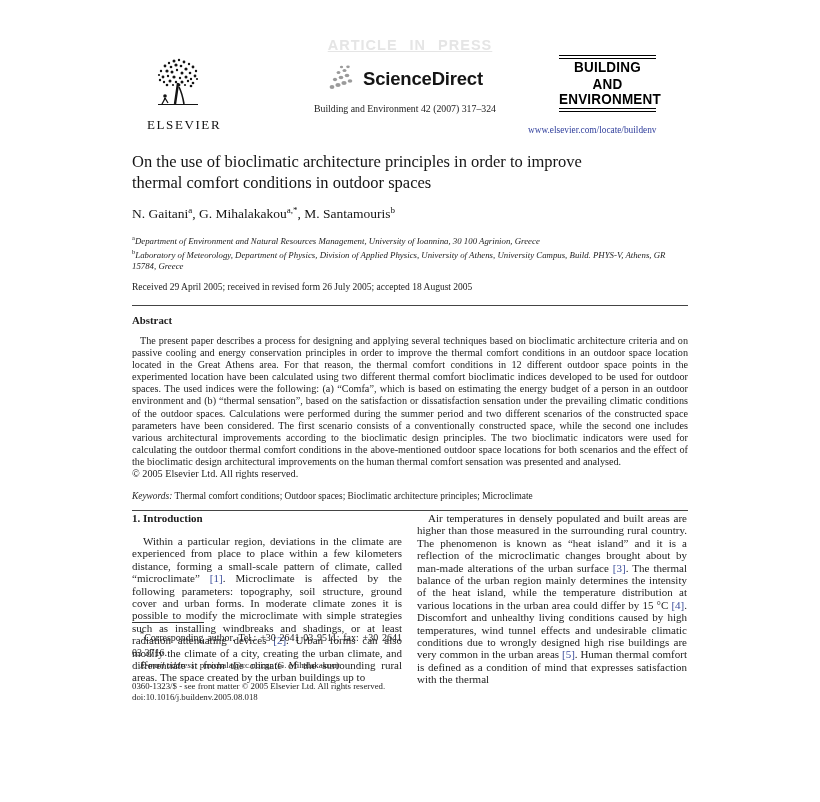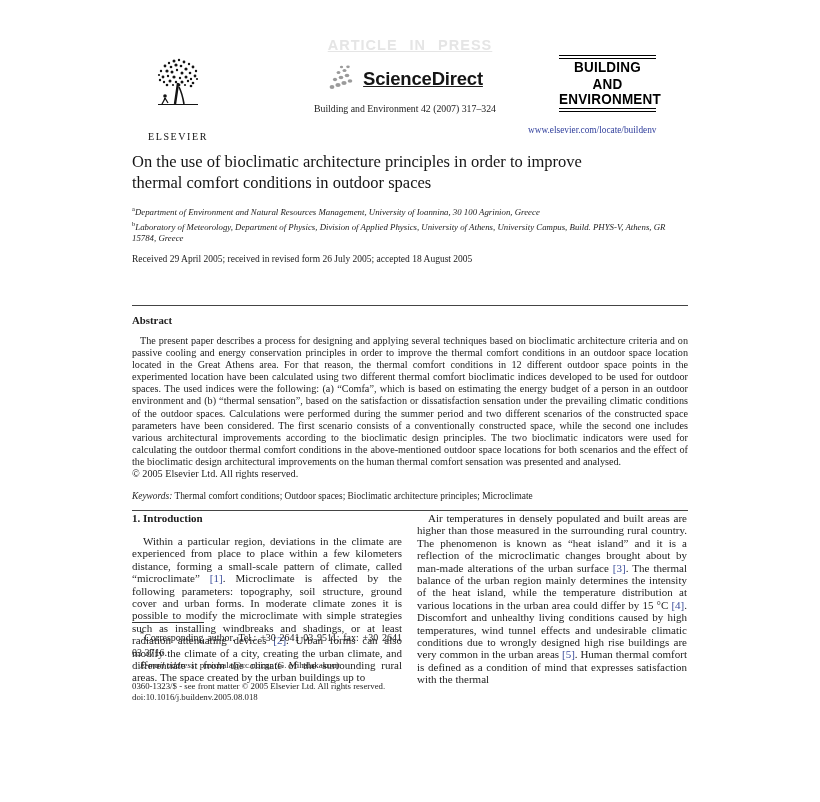--- a/index.html
+++ b/index.html
@@ -9,24 +9,24 @@
     font-family:"Liberation Serif", serif; color:#1c1c1c; overflow:hidden;
   }
   
   .banner {
     position:absolute; top:37px; left:0; width:100%; text-align:center;
     font-family:"Liberation Sans", sans-serif; font-weight:bold;
     font-size:14.5px; letter-spacing:1px; word-spacing:7px; color:#e5e5e5;text-decoration:underline;
   }
   
   .elsevier-block { position:absolute; left:147px; top:57px; width:62px; text-align:center; }
-  .elsevier-word { font-size:10px; letter-spacing:1.6px; color:#111; margin-top:18px; }
+  .elsevier-word { font-size:13px; letter-spacing:1.6px; color:#111; margin-top:4px; }
   .center-block { position:absolute; left:235px; top:59px; width:340px; text-align:center; }
   .avail { font-family:"Liberation Sans", sans-serif; font-size:9.8px; color:#111; }
-  .sd-row { margin-top:5px; display:flex; align-items:center; justify-content:center; gap:6px;text-decoration:underline; }
+  .sd-row { margin-top:5px; display:flex; align-items:center; justify-content:center; gap:6px; }
   .sd-word { font-family:"Liberation Sans", sans-serif; font-size:18.5px; font-weight:bold; letter-spacing:-0.2px; color:#151515; }
   .cite-line { margin-top:9px; font-size:9.8px; color:#222; }
   .journal-block { position:absolute; left:528px; top:55px; width:128px; text-align:center; }
   .jlogo { width:97px; margin-left:auto; }
   .dbl-rule { border-top:1.6px solid #000; padding-top:1.6px; border-bottom:0.8px solid #000; }
   .jtitle {
     font-family:"Liberation Sans", sans-serif; font-weight:bold; font-size:13.5px;
     line-height:14.5px; letter-spacing:0.2px; color:#000; margin:3px 0;
     transform:scaleY(1.12); transform-origin:center;
   }
@@ -162,20 +162,23 @@
       <div class="dbl-rule"></div>
     </div>
     <a class="jurl" href="#">www.elsevier.com/locate/buildenv</a>
   </div>
 
   <div class="title-block">
     <h1 class="title">
       <span>On the use of bioclimatic architecture principles in order to improve</span><br>
       <span>thermal comfort conditions in outdoor spaces</span>
     </h1>
+    <div class="authors">
+      <span><span>N. Gaitani</span><sup>a</sup><span>, </span></span><span><span>G. Mihalakakou</span><sup>a,*</sup><span>, </span></span><span><span>M. Santamouris</span><sup>b</sup></span>
+    </div>
     <div class="affils">
       <div><sup>a</sup><span>Department of Environment and Natural Resources Management, University of Ioannina, 30 100 Agrinion, Greece</span></div>
       <div><sup>b</sup><span>Laboratory of Meteorology, Department of Physics, Division of Applied Physics, University of Athens, University Campus, Build. PHYS-V, Athens, GR 15784, Greece</span></div>
     </div>
     <div class="received">Received 29 April 2005; received in revised form 26 July 2005; accepted 18 August 2005</div>
   </div>
 
   <div class="abstract-block">
     <hr class="rule">
     <div class="abs-head">Abstract</div>

